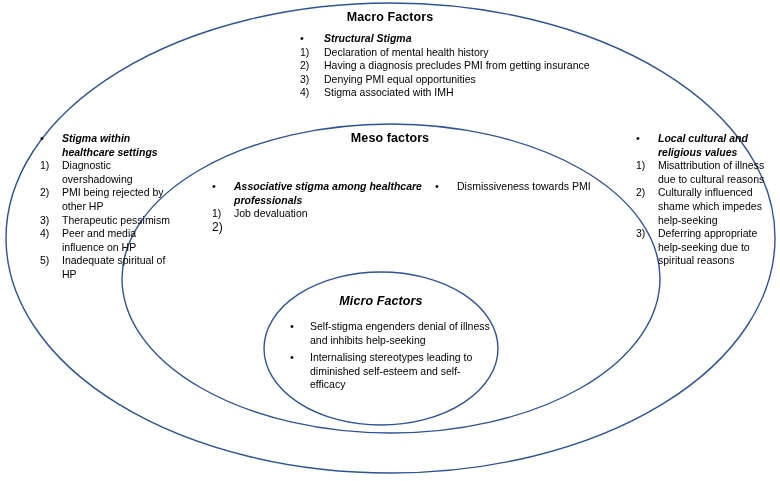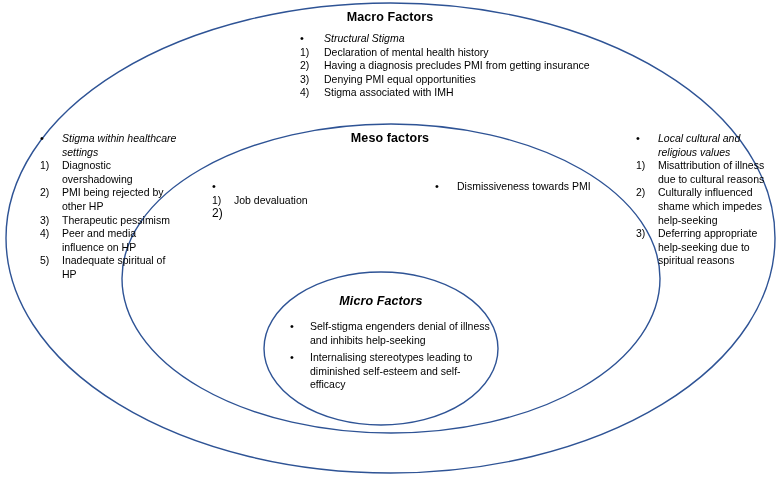--- a/index.html
+++ b/index.html
@@ -30,21 +30,21 @@
 
   
   .li{display:flex;align-items:flex-start;margin-bottom:0px;}
   .mk{
     flex:0 0 auto;
     text-align:left;
     font-size:10.5px;
     line-height:13.6px;
   }
   .tx{flex:1 1 auto;line-height:13.6px;}
-  .em{font-style:italic;}
+  .em{font-style:italic;font-weight:bold;}
 
   
   .w-num .mk{width:20px;}
   .w-bul .mk{width:20px;font-size:11px;}
 
   
   #macro-list{left:300px;top:32px;width:300px;}
   #macro-list .mk{width:24px;}
 
   
@@ -152,20 +152,21 @@
       </div>
     <div class="li">
         <span class="mk">3)</span>
         <span class="tx">Deferring appropriate help-seeking due to spiritual reasons</span>
       </div>
   </div>
 
   <div class="block w-num" id="meso-left">
     <div class="li">
         <span class="mk bul">•</span>
+        <span class="tx em">Associative stigma among healthcare professionals</span>
       </div>
     <div class="li">
         <span class="mk">1)</span>
         <span class="tx">Job devaluation</span>
       </div>
     <div class="li">
         <span class="mk n2">2)</span>
       </div>
   </div>
 

